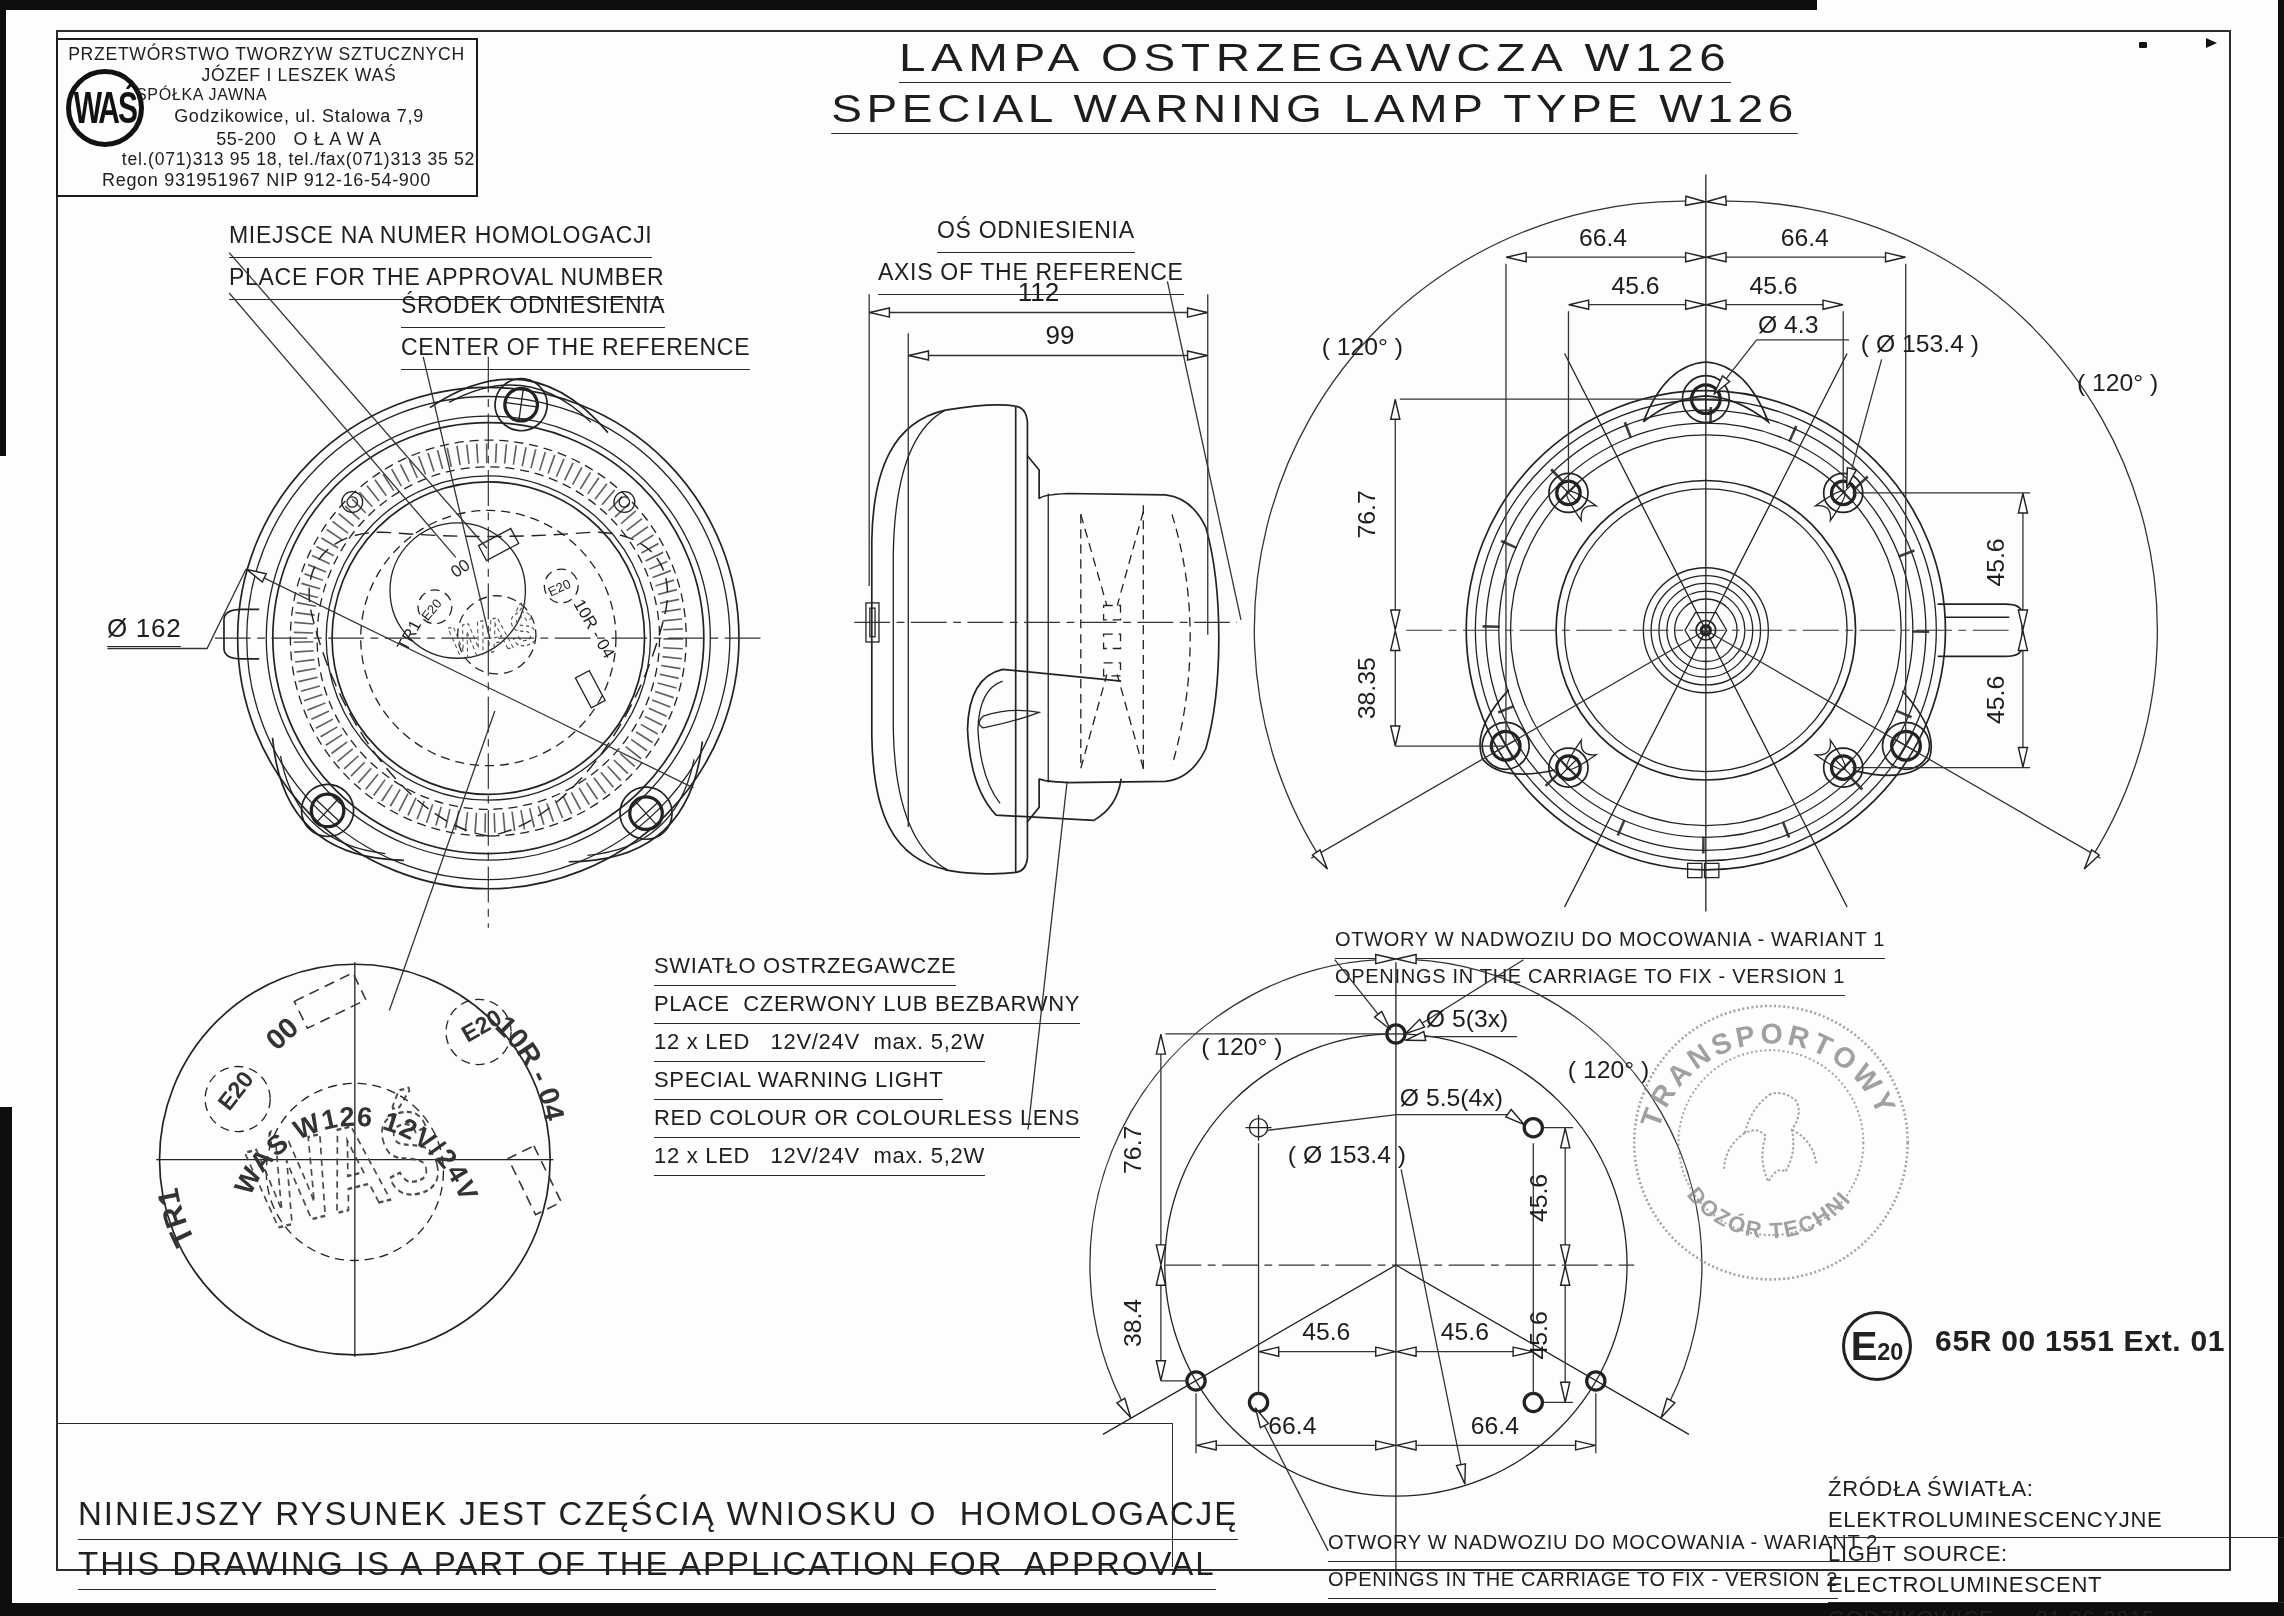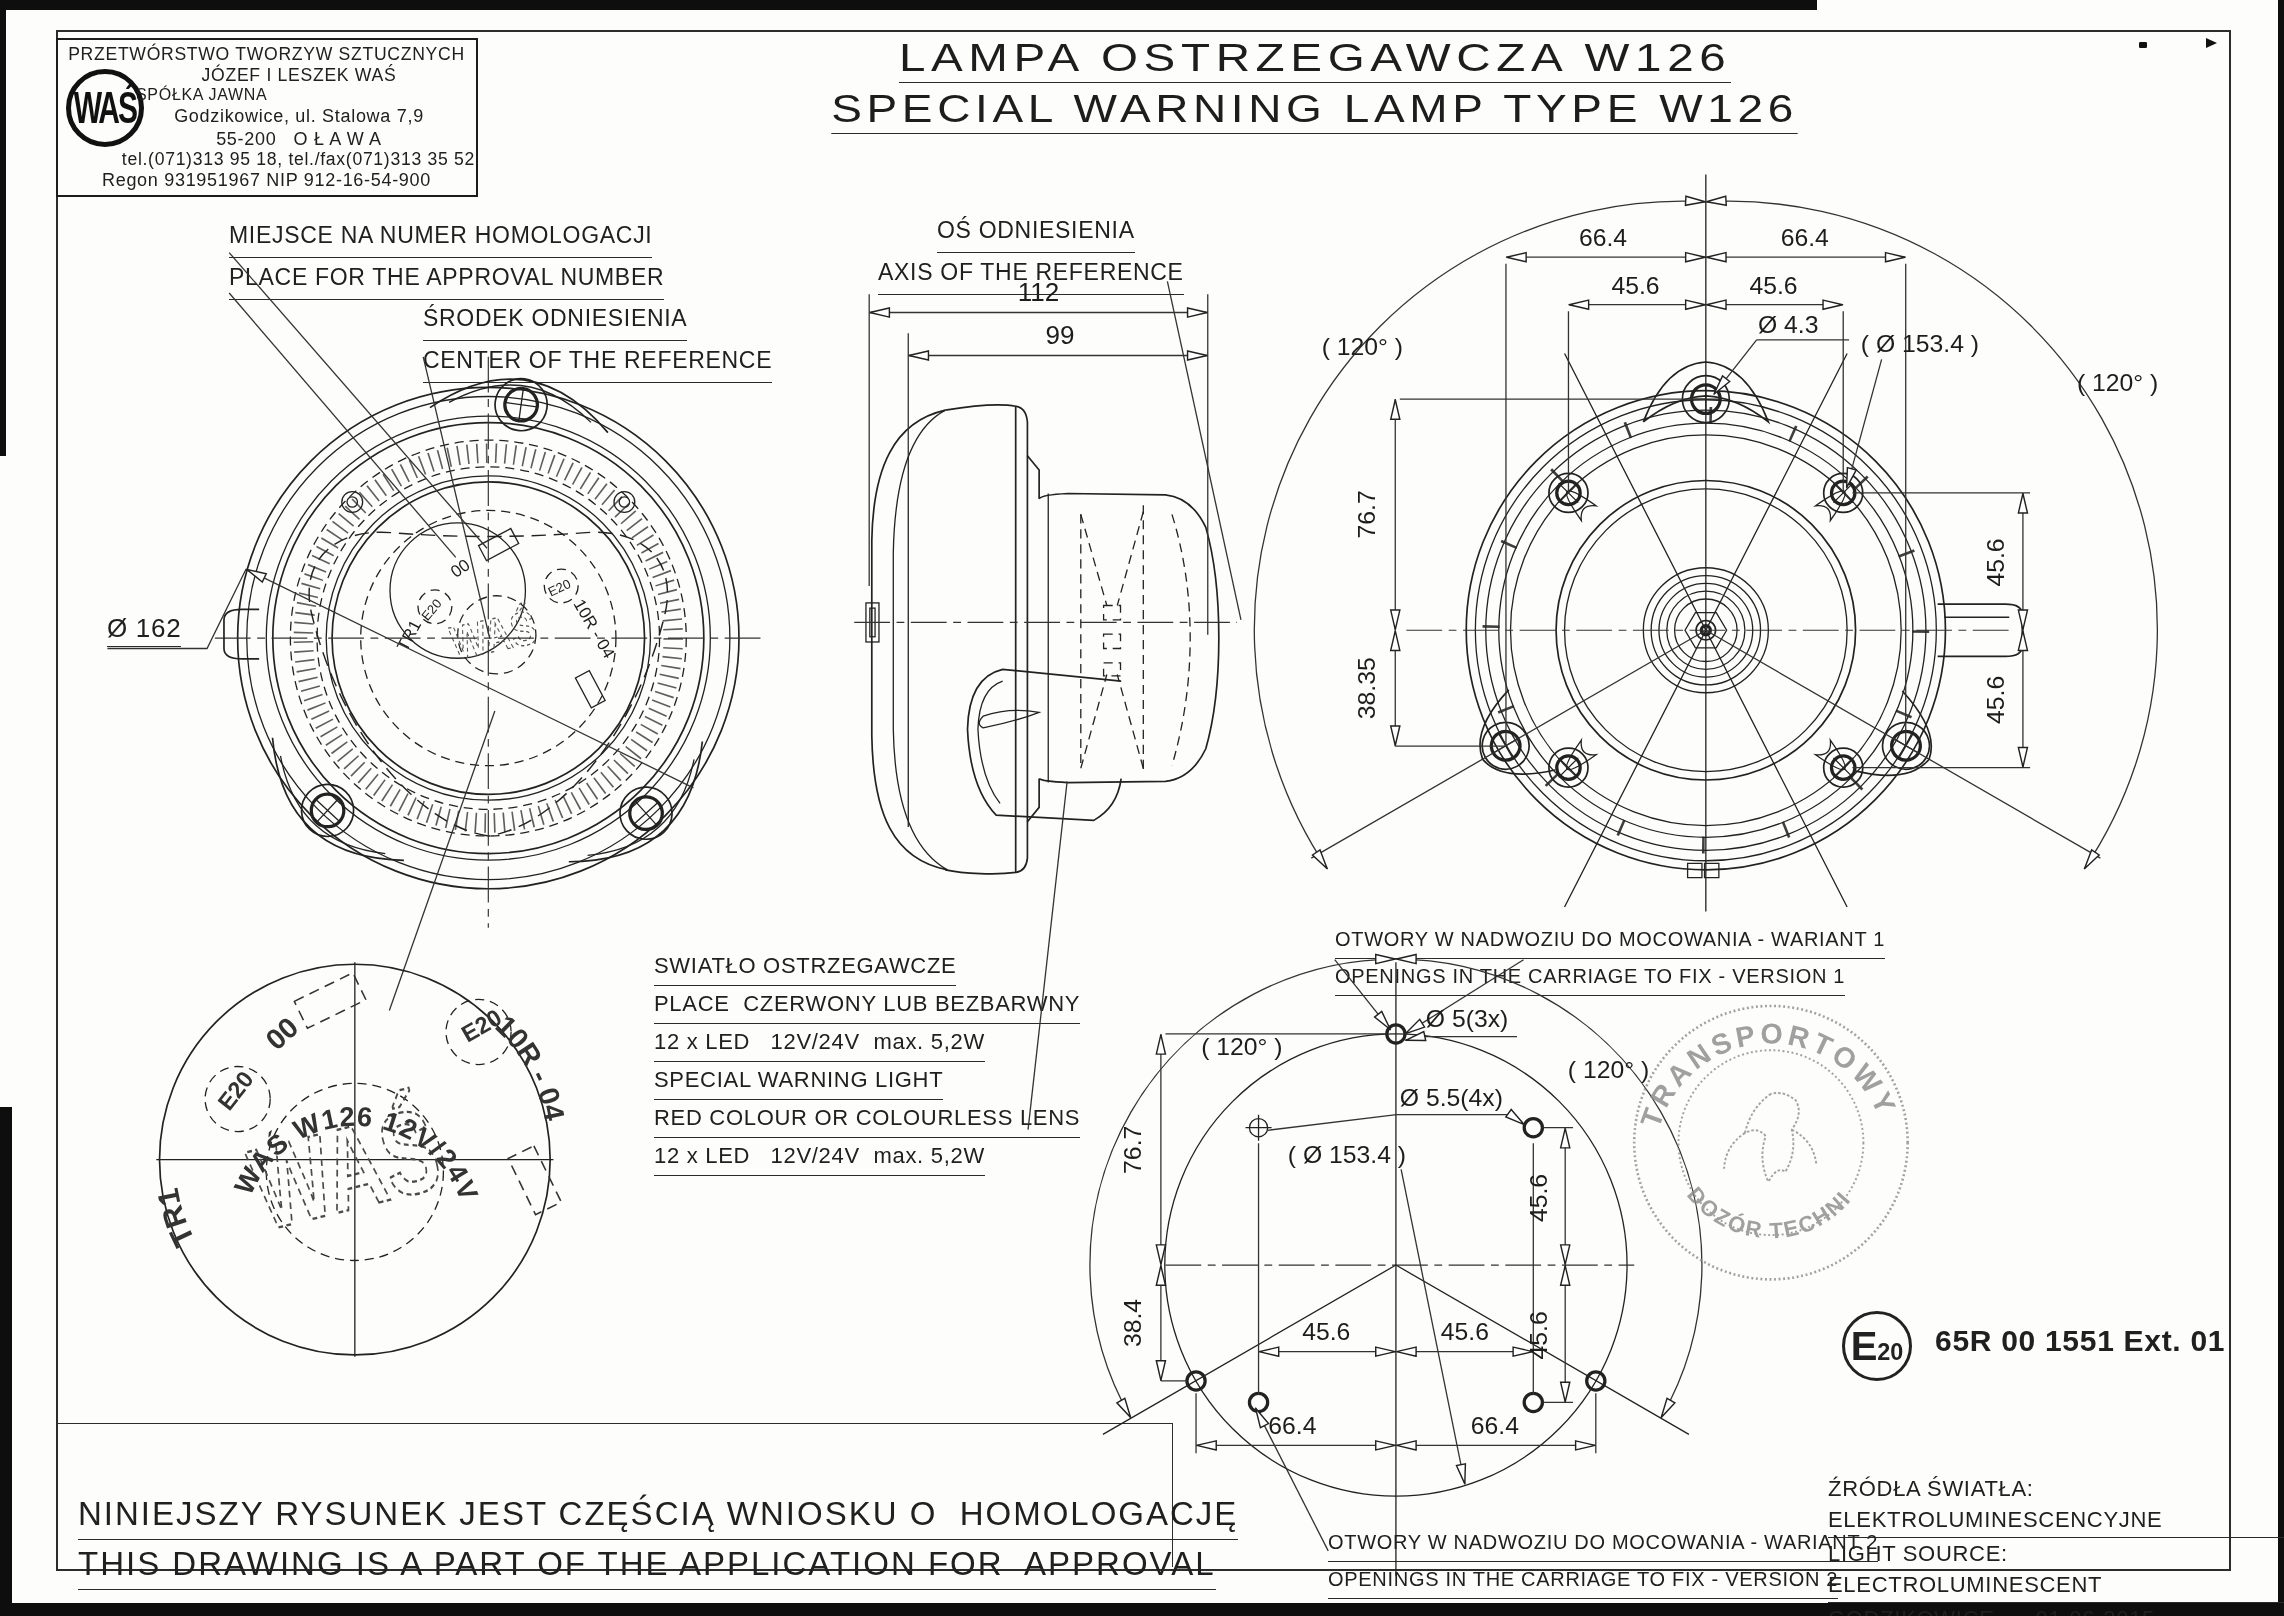--- a/index.html
+++ b/index.html
@@ -52,21 +52,21 @@
   <div class="abs" style="left:833px;top:36px;width:964px;text-align:center;">
     <span class="u" style="font-size:39px;letter-spacing:4.6px;transform:scaleX(1.22);transform-origin:center;">LAMPA OSTRZEGAWCZA W126</span><br>
     <span class="u" style="font-size:39px;letter-spacing:3.9px;transform:scaleX(1.18);transform-origin:center;margin-top:3.9px;">SPECIAL WARNING LAMP TYPE W126</span>
   </div>
 
   <div class="lbl" style="left:229px;top:208px;font-size:23px;line-height:39px;margin-top:8px;">
     <span class="u">MIEJSCE NA NUMER HOMOLOGACJI</span><br>
     <span class="u">PLACE FOR THE APPROVAL NUMBER</span>
   </div>
 
-  <div class="lbl" style="left:423px;top:286px;font-size:23px;line-height:39px;margin-top:13px;">
+  <div class="lbl" style="left:401px;top:286px;font-size:23px;line-height:39px;">
     <span class="u">ŚRODEK ODNIESIENIA</span><br>
     <span class="u">CENTER OF THE REFERENCE</span>
   </div>
 
   <div class="lbl" style="left:878px;top:211px;font-size:23px;line-height:39px;text-align:left;">
     <span class="u" style="margin-left:59px;">OŚ ODNIESIENIA</span><br>
     <span class="u">AXIS OF THE REFERENCE</span>
   </div>
 
   <div class="lbl" style="left:654px;top:948px;font-size:22px;line-height:35px;">

